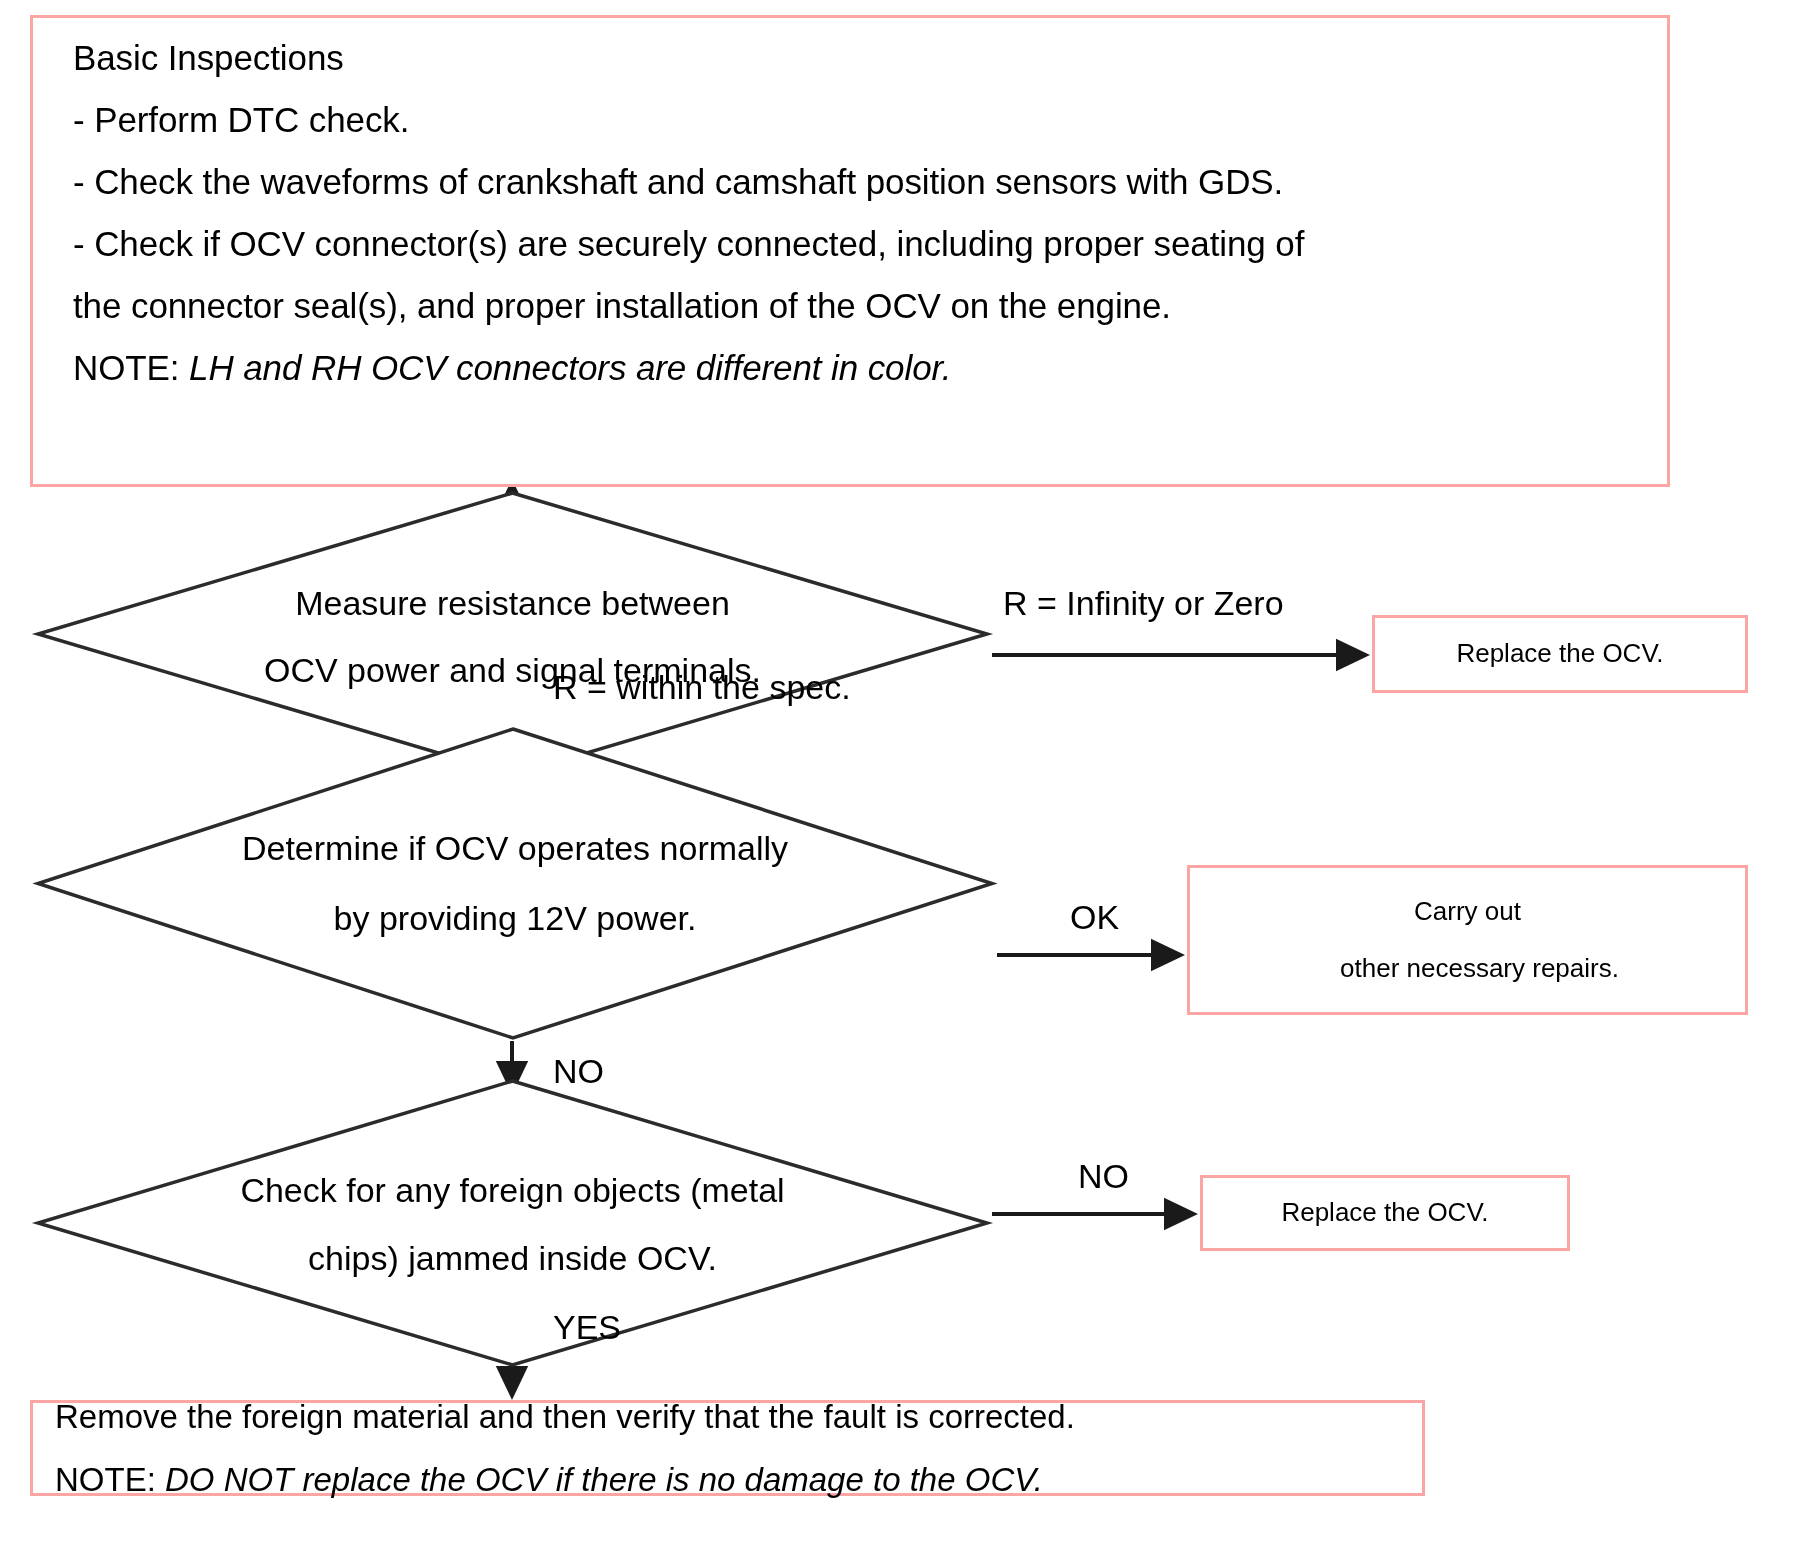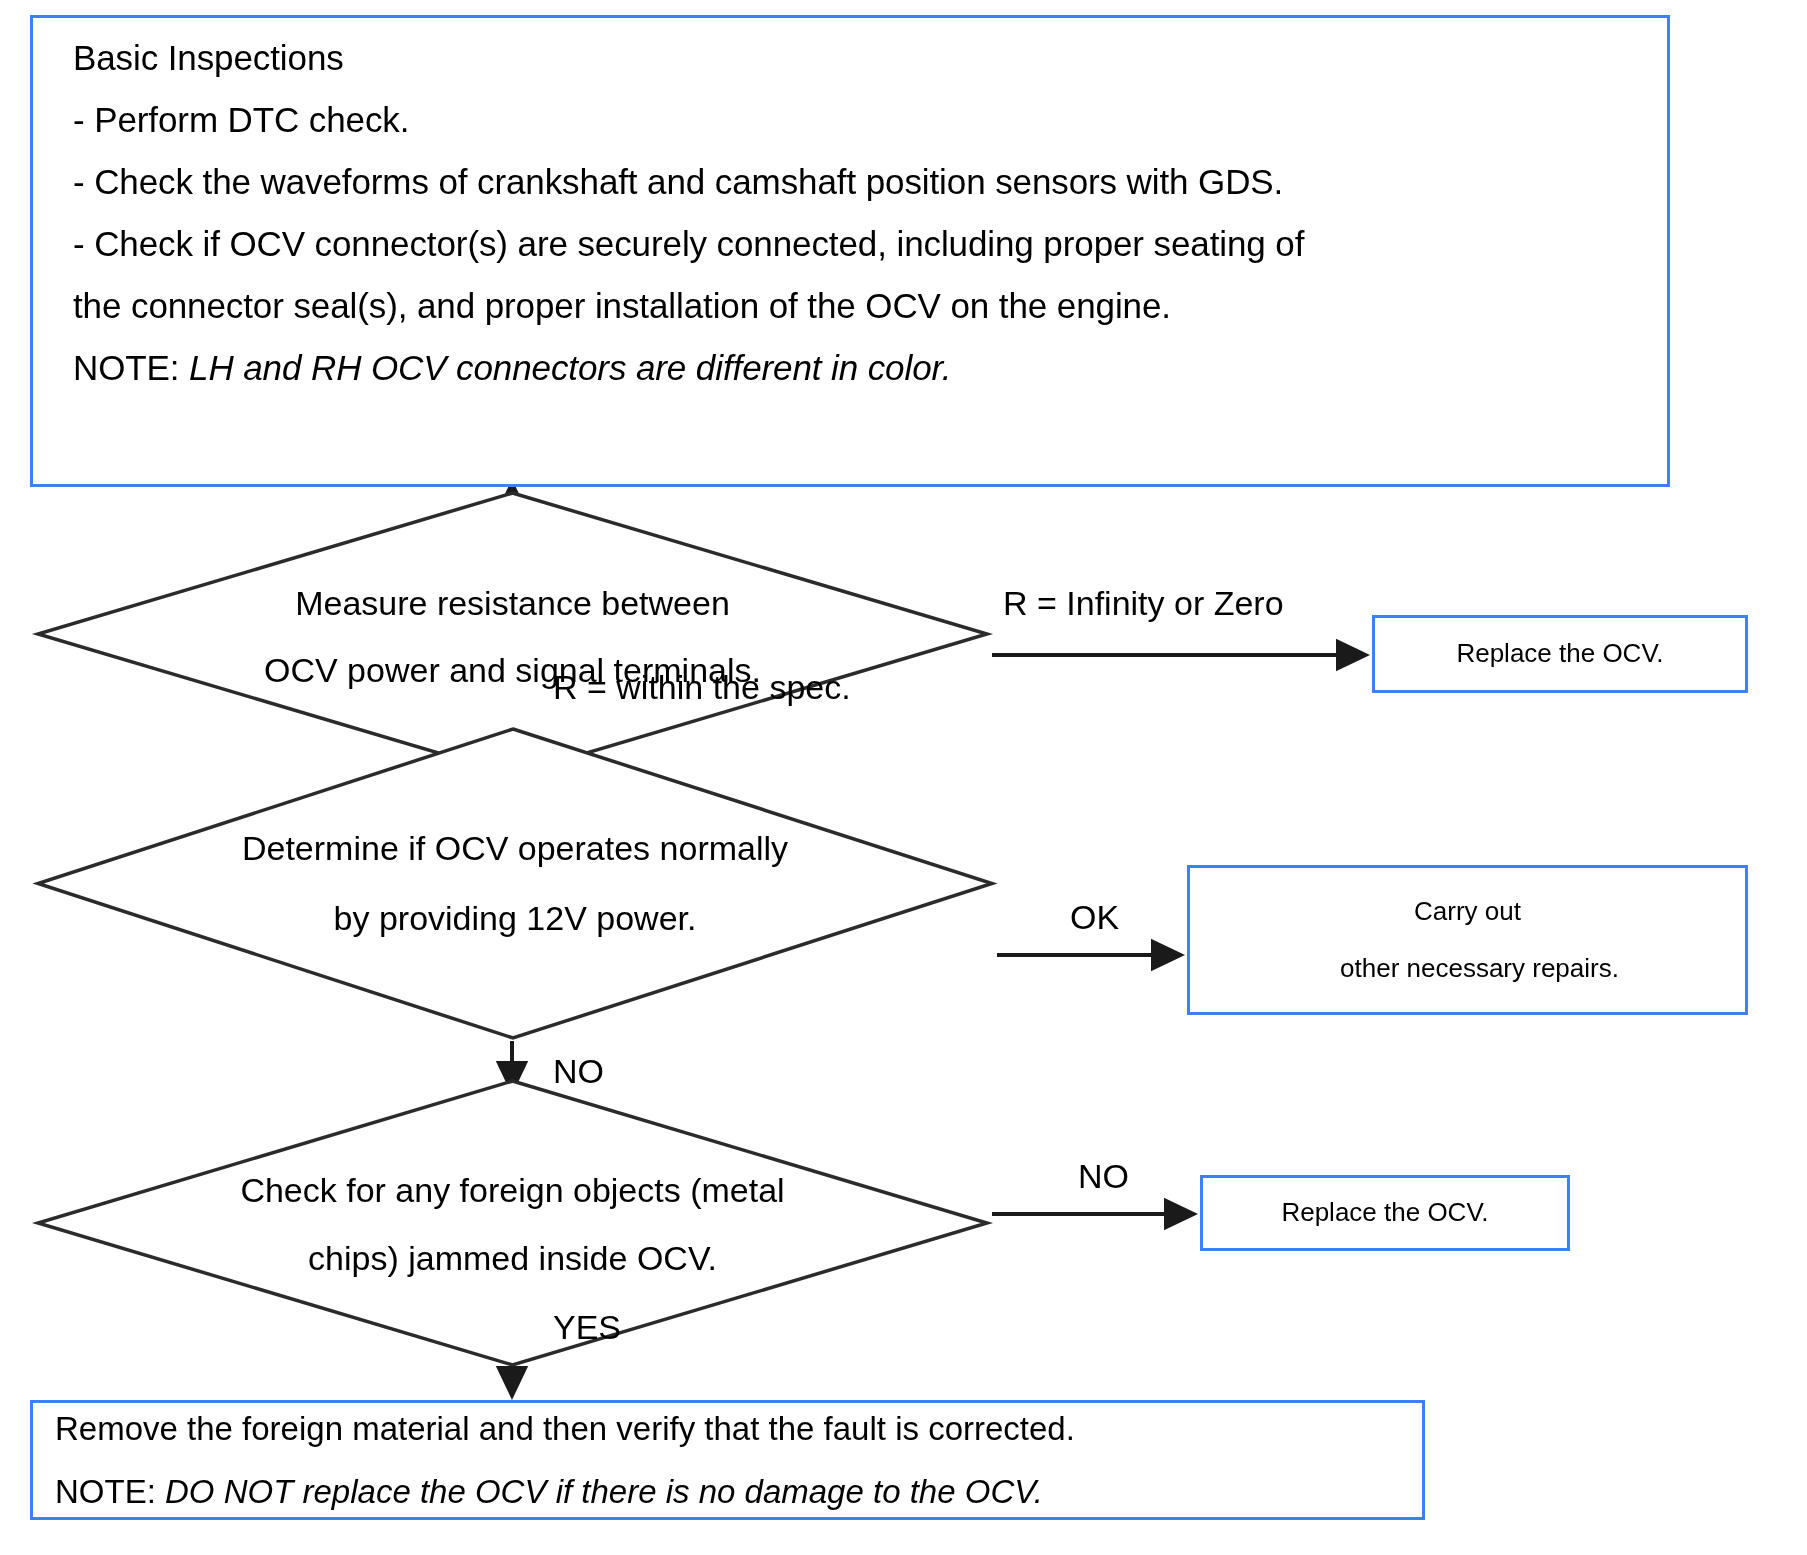--- a/index.html
+++ b/index.html
@@ -14,21 +14,21 @@
     background: #ffffff;
     overflow: hidden;
     font-family: "Liberation Sans", sans-serif;
     color: #000000;
   }
 
   
   .box {
     position: absolute;
     box-sizing: border-box;
-    border: 3px solid #3b82f6;
+    border: 3px solid #fca5a5;
     background: #ffffff;
   }
   .box-inner {
     position: absolute;
     left: 0; right: 0; top: 0; bottom: 0;
     display: flex;
     flex-direction: column;
     justify-content: center;
   }
 
@@ -55,21 +55,21 @@
 
   .box-text {
     font-size: 26px;
     line-height: 1.05;
     text-align: center;
     white-space: nowrap;
   }
   #box-carry-out .box-text + .box-text { margin-top: 30px; margin-left: 24px; }
 
   
-  #bottom-box { left: 30px; top: 1400px; width: 1395px; height: 120px; }
+  #bottom-box { left: 30px; top: 1400px; width: 1395px; height: 96px; }
   #bottom-box .box-inner { padding-left: 22px; justify-content: center; }
   .bb-line {
     font-size: 33px;
     line-height: 1.0;
     white-space: nowrap;
   }
   .bb-line + .bb-line { margin-top: 30px; }
   .bb-line em { font-style: italic; }
 
   

